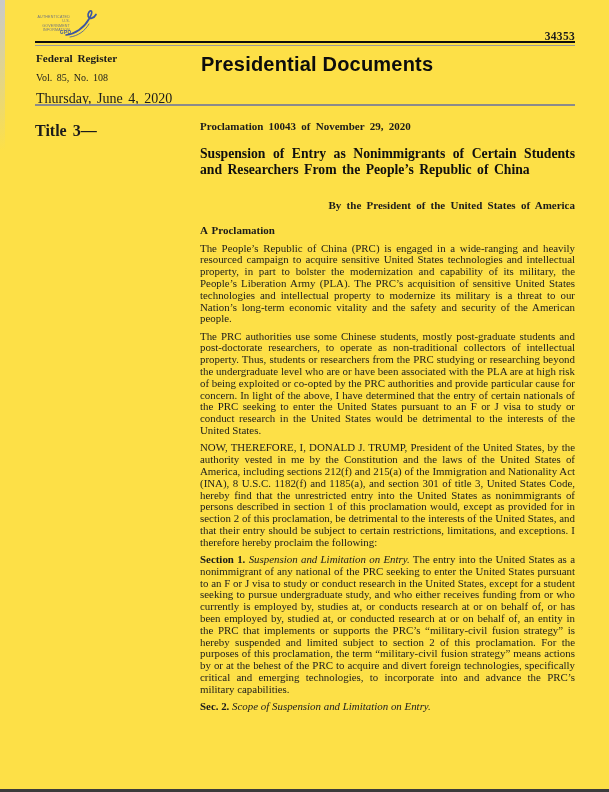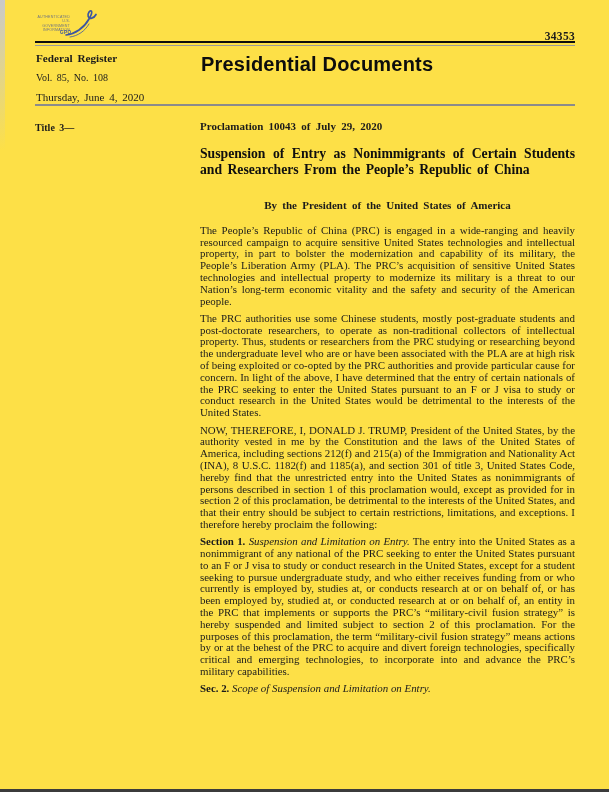--- a/index.html
+++ b/index.html
@@ -30,37 +30,37 @@
   .pagenum-row{position:absolute;top:26px;left:35px;right:34px;text-align:right;}
   .pagenum{font-weight:bold;font-size:11.5px;letter-spacing:.3px;}
 
   .rule-double{position:absolute;top:41px;left:35px;right:34px;border-top:2.6px solid #0d0d0d;}
   .rule-double::after{content:"";display:block;margin-top:1.6px;height:1.6px;background:#9a9a9a;}
 
   .masthead{position:absolute;top:50px;left:36px;right:34px;display:flex;}
   .masthead-left{width:165px;flex-shrink:0;}
   .fr-name{font-weight:bold;font-size:11.2px;word-spacing:2px;margin:2px 0 8px;}
   .fr-vol{font-size:10px;word-spacing:2px;margin:0 0 8px;}
-  .fr-date{font-size:11px;word-spacing:2px;}
+  .fr-date{font-size:14px;word-spacing:2px;}
   .masthead-right{flex:1;}
   .section-title{font-family:"Liberation Sans",sans-serif;font-weight:bold;
     font-size:20px;margin-top:3px;letter-spacing:.2px;color:#0d0d0d;}
 
   .rule-gray{position:absolute;top:104px;left:35px;right:34px;height:2.2px;background:#8b8b8b;}
 
   .body-grid{position:absolute;top:121px;left:35px;right:34px;display:flex;}
   .side-col{width:165px;flex-shrink:0;}
-  .side-title{font-weight:bold;font-size:10px;word-spacing:2px;margin:1px 0 13px;}
+  .side-title{font-weight:bold;font-size:16px;word-spacing:2px;margin:1px 0 13px;}
   .side-president{font-weight:bold;font-size:11.4px;word-spacing:2px;}
 
   .main-col{flex:1;font-size:10.9px;line-height:11.8px;text-align:justify;}
   .proc-line{font-weight:bold;font-size:11px;word-spacing:2.5px;text-align:left;margin:0 0 13px;}
   .doc-title{font-weight:bold;font-size:13.7px;line-height:16.6px;word-spacing:2px;
     text-align:justify;margin:0 0 21px;color:#0f0f0f;}
-  .byline{font-weight:bold;font-size:11px;word-spacing:2.5px;text-align:center;margin:0 0 13px;}
+  .byline{font-weight:bold;font-size:11px;word-spacing:2.5px;text-align:right;margin:0 0 13px;}
   .a-proc{font-weight:bold;font-size:11px;word-spacing:1.5px;text-align:left;margin:0 0 6px;}
   .body-para{margin:0 0 5.5px;}
   .bold{font-weight:bold;}
   .ital{font-style:italic;}
   .sec2-line{margin:0 0 1.5px;text-align:left;}
   .clause{margin:0 0 1.5px;text-indent:13px;text-align:left;}
 </style>
 </head>
 <body>
 
@@ -99,26 +99,27 @@
   </div>
 
   <div class="rule-gray"></div>
 
   <div class="body-grid">
     <div class="side-col">
       <div class="side-title">Title 3—</div>
     </div>
 
     <div class="main-col">
-      <div class="proc-line">Proclamation 10043 of July 29, 2020</div>
+      <div class="proc-line">Proclamation 10043 of November 29, 2020</div>
 
       <div class="doc-title">Suspension of Entry as Nonimmigrants of Certain Students and Researchers From the People’s Republic of China</div>
 
       <div class="byline">By the President of the United States of America</div>
 
+      <div class="a-proc">A Proclamation</div>
 
       <p class="body-para">The People’s Republic of China (PRC) is engaged in a wide-ranging and heavily resourced campaign to acquire sensitive United States technologies and intellectual property, in part to bolster the modernization and capability of its military, the People’s Liberation Army (PLA). The PRC’s acquisition of sensitive United States technologies and intellectual property to modernize its military is a threat to our Nation’s long-term economic vitality and the safety and security of the American people.</p>
       <p class="body-para">The PRC authorities use some Chinese students, mostly post-graduate students and post-doctorate researchers, to operate as non-traditional collectors of intellectual property. Thus, students or researchers from the PRC studying or researching beyond the undergraduate level who are or have been associated with the PLA are at high risk of being exploited or co-opted by the PRC authorities and provide particular cause for concern. In light of the above, I have determined that the entry of certain nationals of the PRC seeking to enter the United States pursuant to an F or J visa to study or conduct research in the United States would be detrimental to the interests of the United States.</p>
       <p class="body-para">NOW, THEREFORE, I, DONALD J. TRUMP, President of the United States, by the authority vested in me by the Constitution and the laws of the United States of America, including sections 212(f) and 215(a) of the Immigration and Nationality Act (INA), 8 U.S.C. 1182(f) and 1185(a), and section 301 of title 3, United States Code, hereby find that the unrestricted entry into the United States as nonimmigrants of persons described in section 1 of this proclamation would, except as provided for in section 2 of this proclamation, be detrimental to the interests of the United States, and that their entry should be subject to certain restrictions, limitations, and exceptions. I therefore hereby proclaim the following:</p>
 
       <p class="body-para"><span class="bold">Section 1.</span> <span class="ital">Suspension and Limitation on Entry.</span> <span>The entry into the United States as a nonimmigrant of any national of the PRC seeking to enter the United States pursuant to an F or J visa to study or conduct research in the United States, except for a student seeking to pursue undergraduate study, and who either receives funding from or who currently is employed by, studies at, or conducts research at or on behalf of, or has been employed by, studied at, or conducted research at or on behalf of, an entity in the PRC that implements or supports the PRC’s “military-civil fusion strategy” is hereby suspended and limited subject to section 2 of this proclamation. For the purposes of this proclamation, the term “military-civil fusion strategy” means actions by or at the behest of the PRC to acquire and divert foreign technologies, specifically critical and emerging technologies, to incorporate into and advance the PRC’s military capabilities.</span></p>
 
       <p class="sec2-line"><span class="bold">Sec. 2.</span> <span class="ital">Scope of Suspension and Limitation on Entry.</span></p>
 
     </div>

